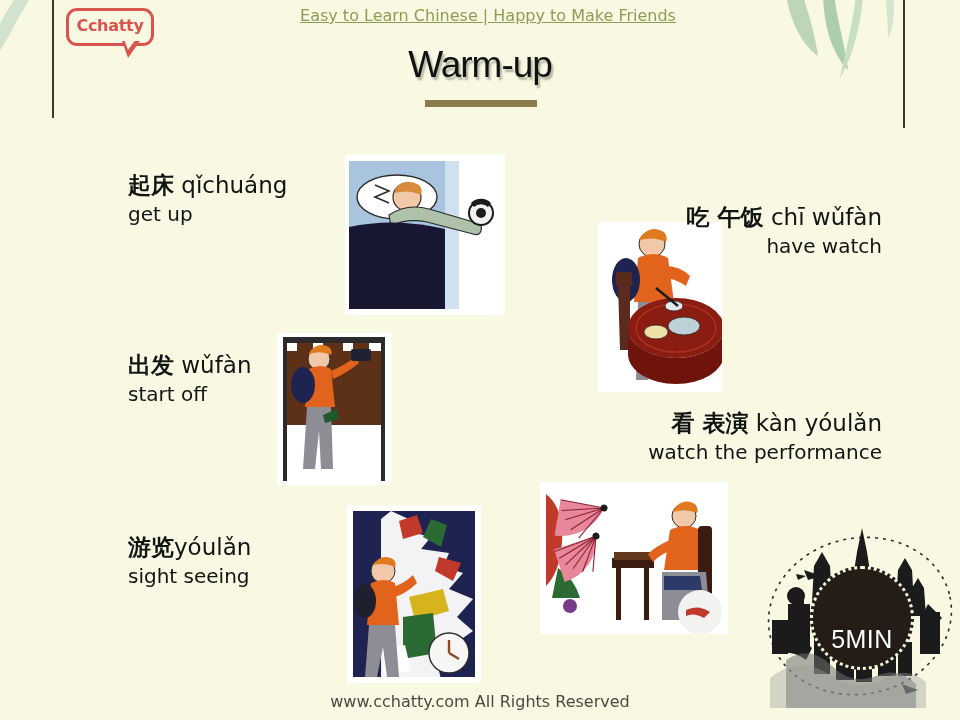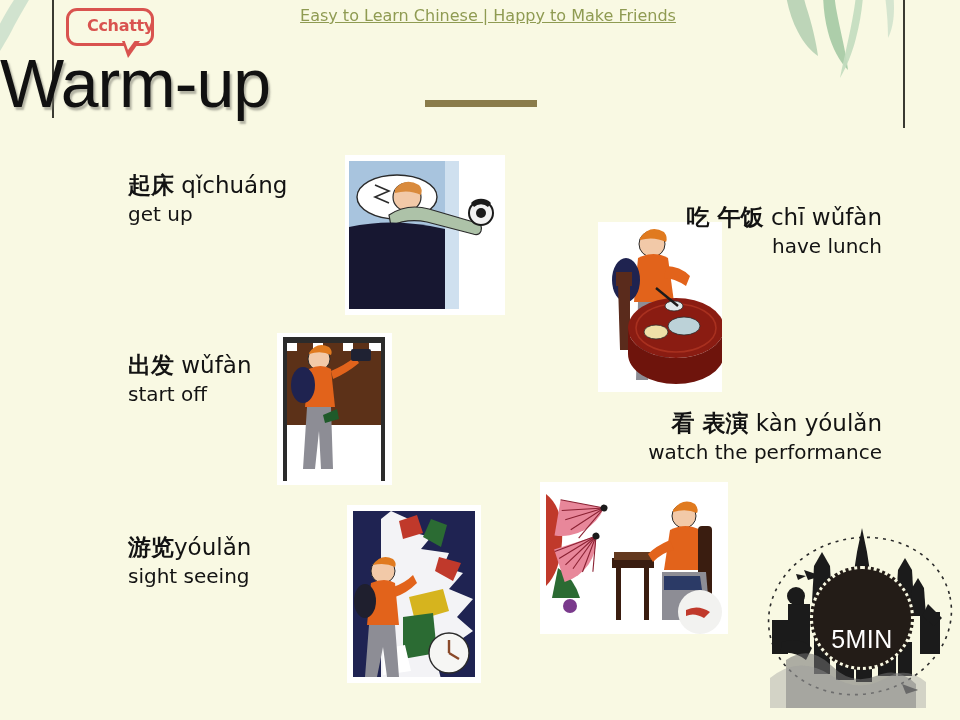--- a/index.html
+++ b/index.html
@@ -32,21 +32,21 @@
 
   
   .logo {
     position:absolute; left:66px; top:8px; width:92px; height:48px;
   }
   .logo-bubble {
     position:absolute; left:0; top:0; width:88px; height:38px;
     border:3.5px solid #d9534f; border-radius:11px; background:#f9f9e3;
   }
   .logo-text {
-    position:absolute; left:0; top:8px; width:88px; text-align:right;
+    position:absolute; left:0; top:8px; width:88px; text-align:center;
     color:#d9534f; font-size:16px; font-weight:bold;
     font-family:"DejaVu Sans", sans-serif; letter-spacing:-0.3px;
   }
   .logo-tail {
     position:absolute; left:56px; top:33px; width:0; height:0;
     border-left:6px solid transparent;
     border-right:12px solid transparent;
     border-top:17px solid #d9534f;
   }
   .logo-tail-in {
@@ -56,22 +56,22 @@
     border-top:11px solid #f9f9e3;
   }
 
   
   .tagline {
     position:absolute; left:8px; top:6px; width:960px; text-align:center;
     font-size:16px; color:#8f9b52; text-decoration:underline;
     font-family:"DejaVu Sans", sans-serif;
   }
   .title {
-    position:absolute; left:0; top:44px; width:960px; 
-    font-size:68px; color:#111; font-weight:normal;
+    position:absolute; left:0; top:44px; width:960px; text-align:center;
+    font-size:37px; color:#111; font-weight:normal;
     font-family:"Liberation Sans", sans-serif;
     text-shadow:2px 3px 2px rgba(120,120,110,0.55);
     letter-spacing:-1px;
   }
   .title-rule {
     position:absolute; left:425px; top:100px; width:112px; height:7px;
     background:#8a7c4a;
   }
 
   
@@ -293,21 +293,21 @@
     <div class="line1">
       <span class="hz">游览</span><span>yóulǎn</span>
     </div>
     <div class="line2">sight seeing</div>
   </div>
 
   <div class="vocab right v-lunch">
     <div class="line1">
       <span class="hz">吃 午饭</span><span> chī wǔfàn</span>
     </div>
-    <div class="line2">have lunch</div>
+    <div class="line2">have watch</div>
   </div>
 
   <div class="vocab right v-perform">
     <div class="line1">
       <span class="hz">看  表演</span><span> kàn yóulǎn</span>
     </div>
     <div class="line2">watch the performance</div>
   </div>
 
   <div class="badge-wrap">
@@ -343,14 +343,15 @@
       </g>
       <g fill="#9a9a9a" opacity="0.4">
         <path d="M18 170 q30 -24 62 -2 q26 18 54 2 q20 -12 40 4 l0 26 l-156 0 Z"></path>
       </g>
     </svg>
     <div class="badge-circle">
       <span class="badge-text">5MIN</span>
     </div>
   </div>
 
+  <div class="footer">www.cchatty.com  All Rights Reserved</div>
 
 </div>
 
 </body></html>

